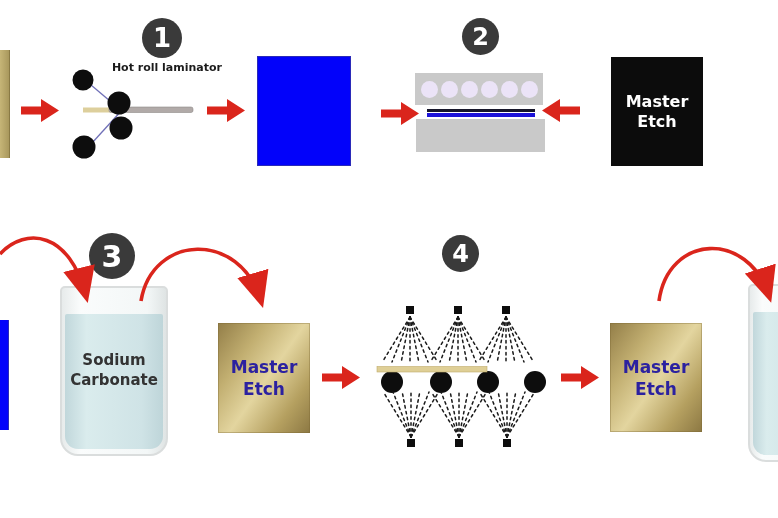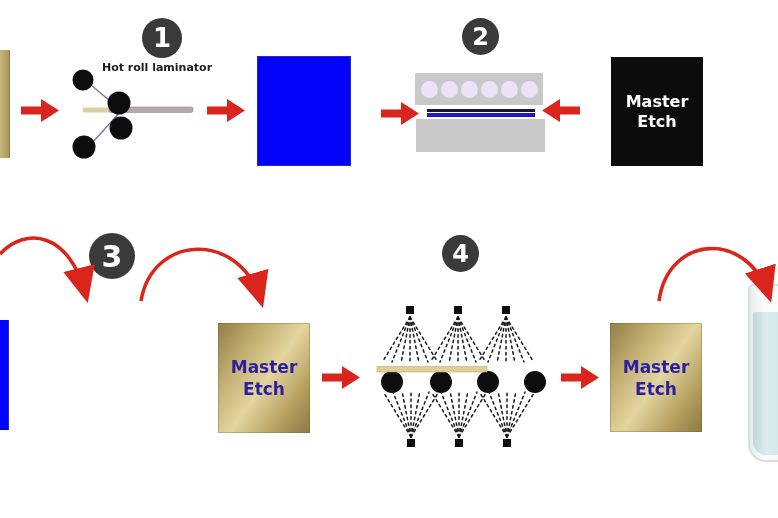--- a/index.html
+++ b/index.html
@@ -22,21 +22,21 @@
   .badge.b3 { left:89px;  top:233px; width:46px; height:46px; font-size:30px; }
   .badge.b4 { left:442px; top:235px; width:37px; height:37px; font-size:24px; }
 
   
   .gold-strip {
     left:0; top:50px; width:10px; height:108px;
     background:linear-gradient(to right,#c6b577,#a9985d);
     border-right:1px solid #8a7a45;
   }
   .hotroll-label {
-    left:92px; top:61px; width:130px; text-align:center;
+    left:92px; top:61px; width:130px; text-align:right;
     font-size:11px; font-weight:bold; color:#1b1b1b; letter-spacing:0;
   }
   .blue-rect1 {
     left:258px; top:57px; width:92px; height:108px;
     background:#0202fa; outline:1px solid #2a2ab8;
   }
   .unit-top {
     left:415px; top:73px; width:128px; height:32px; background:#c9c9c9;
     display:flex; align-items:center; justify-content:center; gap:3px;
   }
@@ -124,20 +124,27 @@
 
   <div class="abs black-panel">
     <span>Master</span>
     <span>Etch</span>
   </div>
 
   <div class="abs blue-strip"></div>
 
   <div class="badge b3">3</div>
 
+  <div class="beaker bk1">
+    <div class="liquid"></div>
+    <div class="beaker-label">
+      <div>Sodium</div>
+      <div>Carbonate</div>
+    </div>
+  </div>
 
   <div class="gold-panel gp1">
     <span>Master</span>
     <span>Etch</span>
   </div>
 
   <div class="badge b4">4</div>
 
   <div class="gold-panel gp2">
     <span>Master</span>

